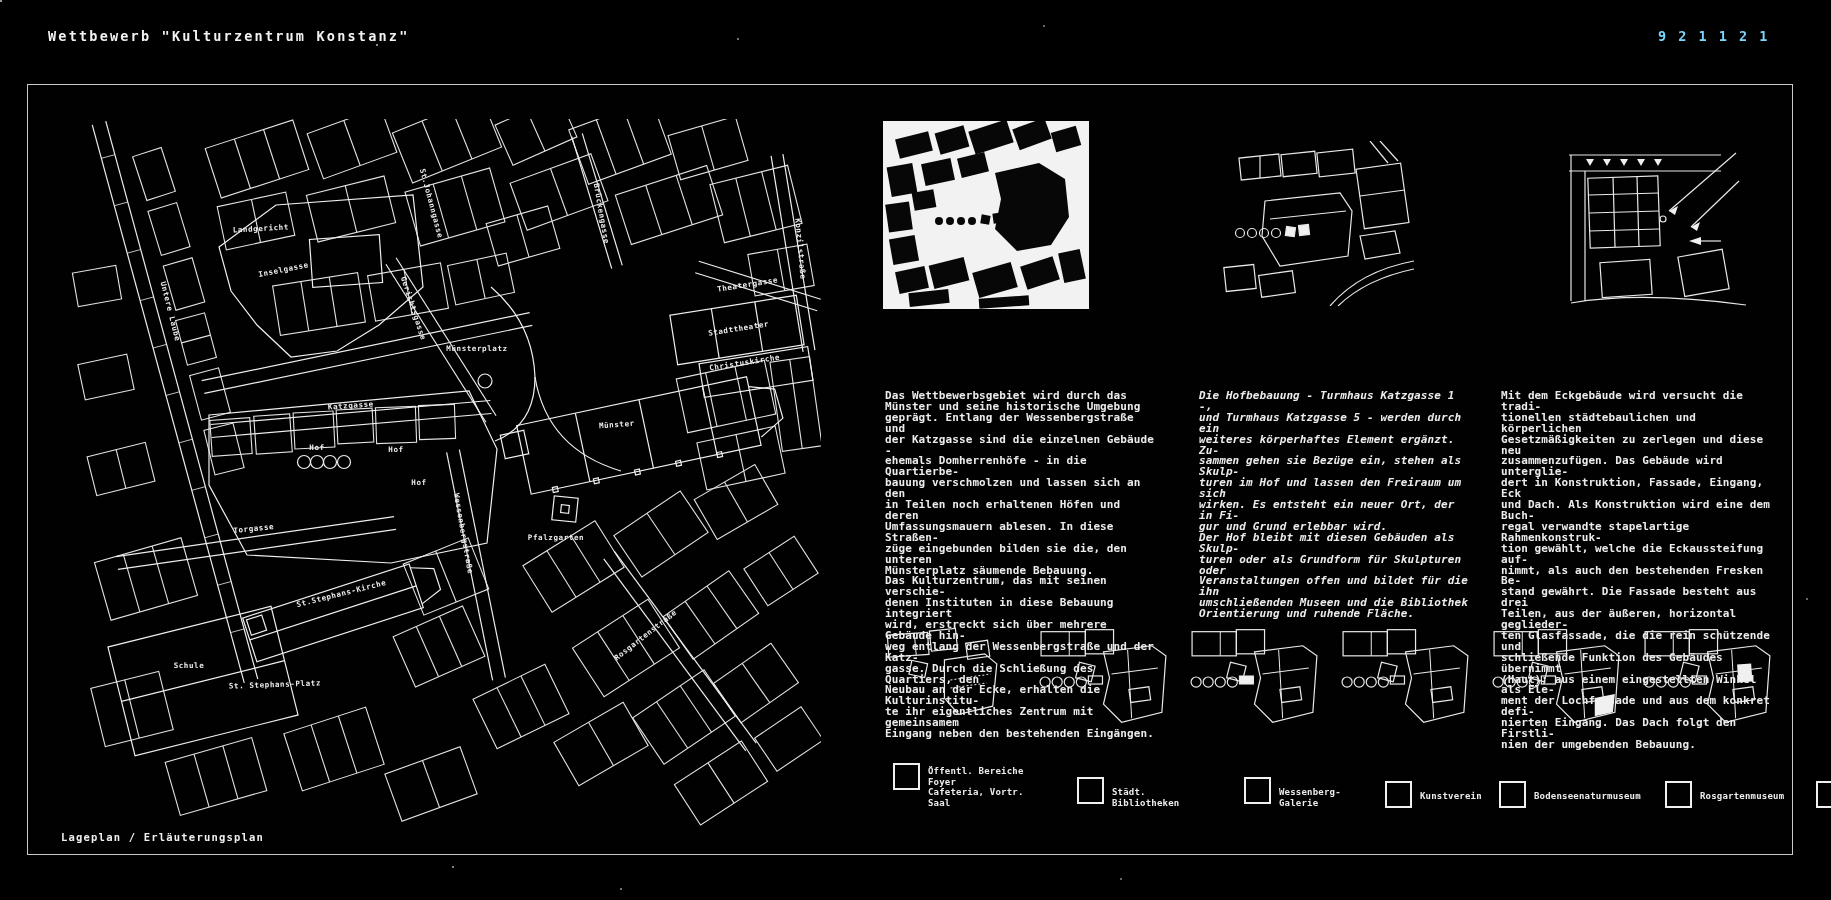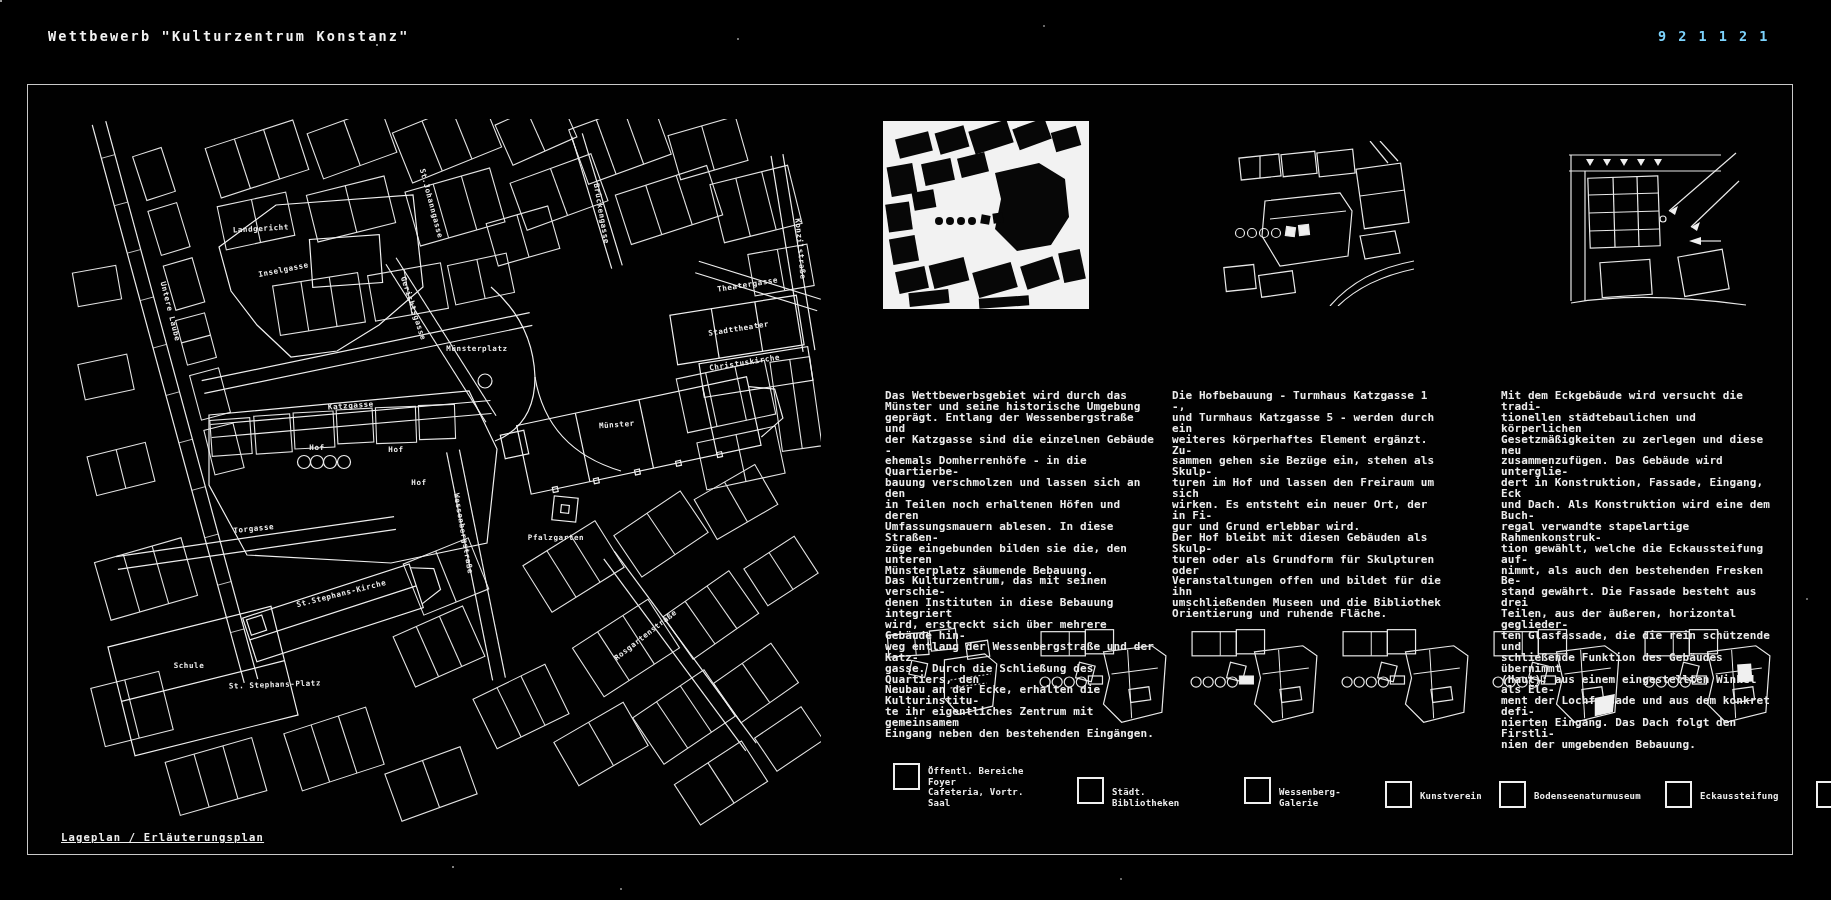--- a/index.html
+++ b/index.html
@@ -25,40 +25,40 @@
   .panel{position:absolute;}
   #panelA{left:855px;top:36px;width:206px;height:188px;}
   #panelB{left:1182px;top:56px;width:204px;height:165px;}
   #panelC{left:1513px;top:56px;width:205px;height:170px;}
   .textcol{
     position:absolute;top:306px;width:270px;
     font-size:11px;line-height:10.9px;font-weight:bold;color:#ececec;
     white-space:pre-line;letter-spacing:0.1px;
   }
   #col1{left:857px;}
-  #col2{left:1144px;}
+  #col2{left:1171px;font-style:italic;}
   #col3{left:1473px;}
   #diagrams{
     position:absolute;left:852px;top:534px;width:906px;height:122px;
     display:flex;
   }
   .diagram{width:151px;height:122px;flex:none;}
   #legend{
     position:absolute;left:865px;top:678px;display:flex;align-items:flex-end;gap:44px;
   }
   .legend-item{display:flex;flex:none;}
   .legend-box{width:23px;height:23px;border:2.5px solid #f0f0f0;flex:none;background:transparent;}
   .legend-label{
     font-size:9px;font-weight:bold;color:#ececec;margin-left:8px;margin-top:10px;
     white-space:pre-line;line-height:10.5px;letter-spacing:0.2px;
   }
   .legend-item.two-line .legend-label{margin-top:3px;}
   .caption{
     position:absolute;left:33px;top:746px;
-    font-size:10.5px;font-weight:bold;letter-spacing:1.2px;color:#f0f0f0;text-decoration:underline;
+    font-size:10.5px;font-weight:bold;letter-spacing:1.2px;color:#f0f0f0;
   }
   .speckles{
     position:absolute;left:0;top:0;width:2px;height:2px;background:#cfcfcf;border-radius:50%;
     box-shadow:
       376px 44px 0 #bbb, 737px 38px 0 #999, 1043px 25px 0 #888,
       1516px 418px 0 #aaa, 210px 742px 0 #888, 1676px 218px 0 #999,
       452px 866px 0 #aaa, 1120px 878px 0 #888, 30px 430px 0 #777,
       1806px 598px 0 #888, 962px 330px 0 #777, 1266px 118px 0 #999,
       620px 888px 0 #999, 1460px 766px 0 #777, 86px 96px 0 #888;
   }
@@ -661,21 +661,21 @@
       <div class="legend-item" style="width: 70px;">
         <span class="legend-box"></span>
         <span class="legend-label">Kunstverein</span>
       </div>
       <div class="legend-item" style="width: 122px;">
         <span class="legend-box"></span>
         <span class="legend-label">Bodenseenaturmuseum</span>
       </div>
       <div class="legend-item" style="width: 107px;">
         <span class="legend-box"></span>
-        <span class="legend-label">Eckaussteifung</span>
+        <span class="legend-label">Rosgartenmuseum</span>
       </div>
       <div class="legend-item" style="width: 170px;">
         <span class="legend-box"></span>
         <span class="legend-label">Büros/Depot/Schließung</span>
       </div>
     </div>
 
   <div class="caption">Lageplan / Erläuterungsplan</div>
 </div>
 

